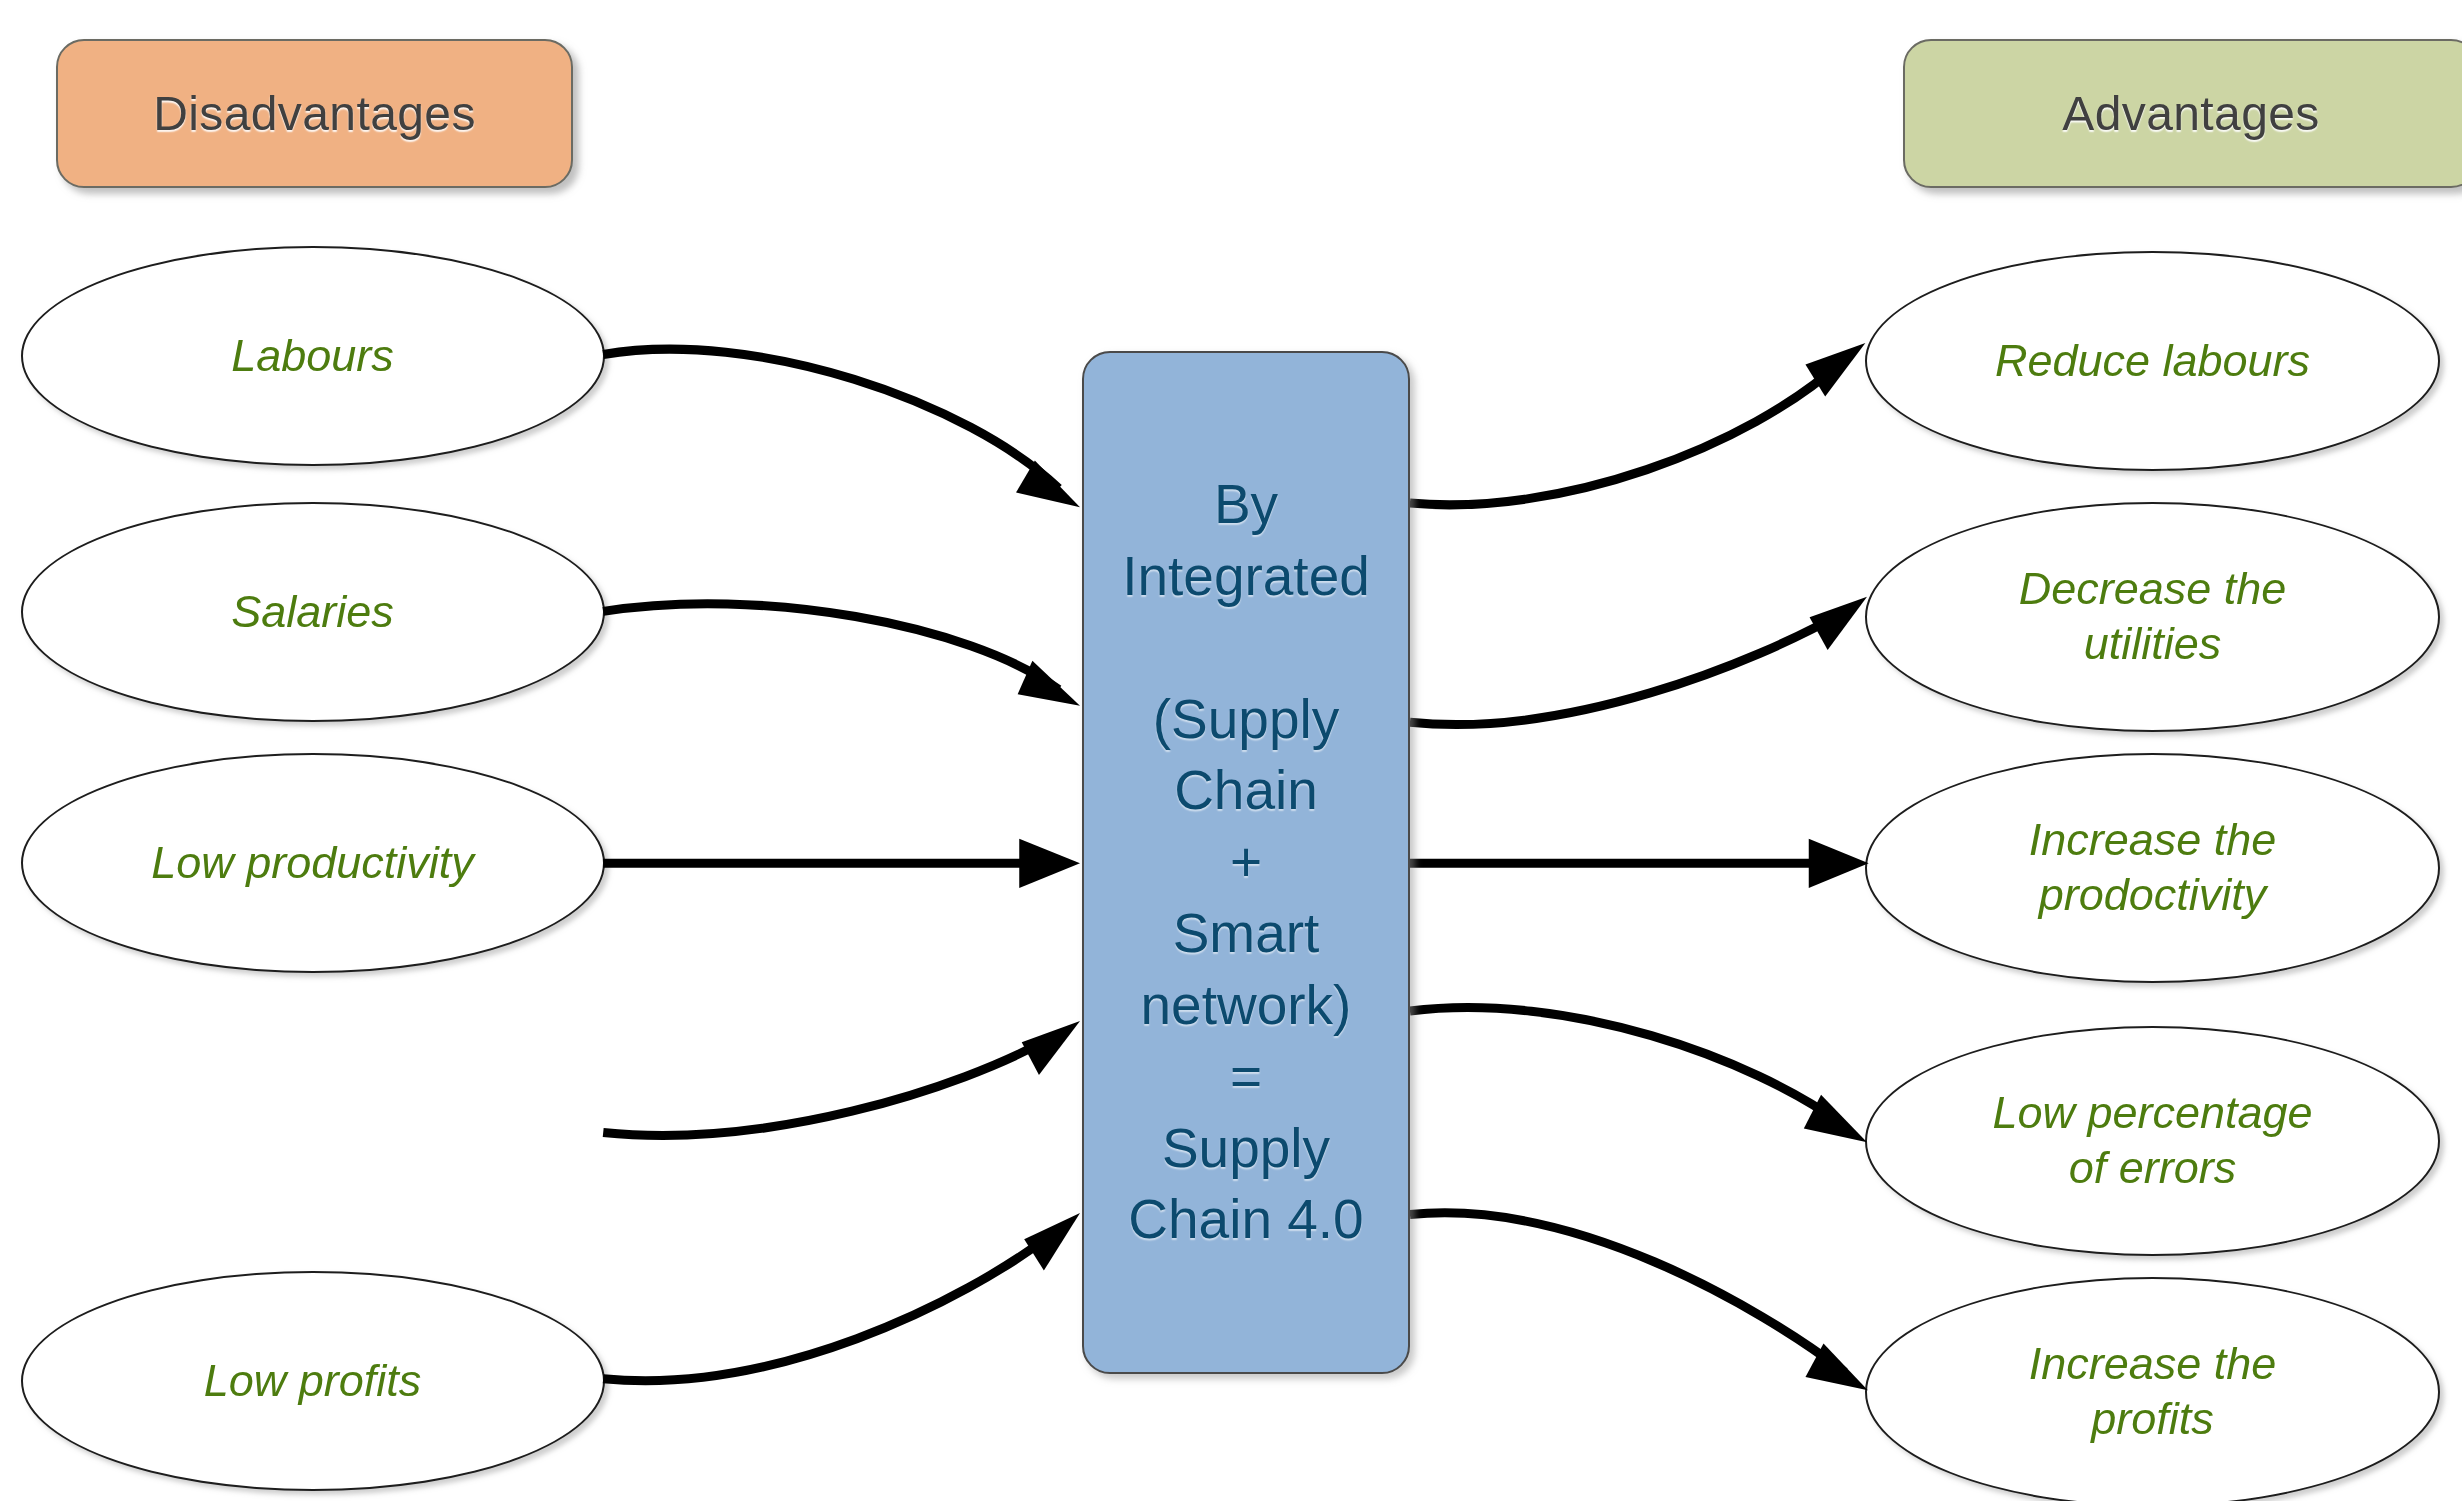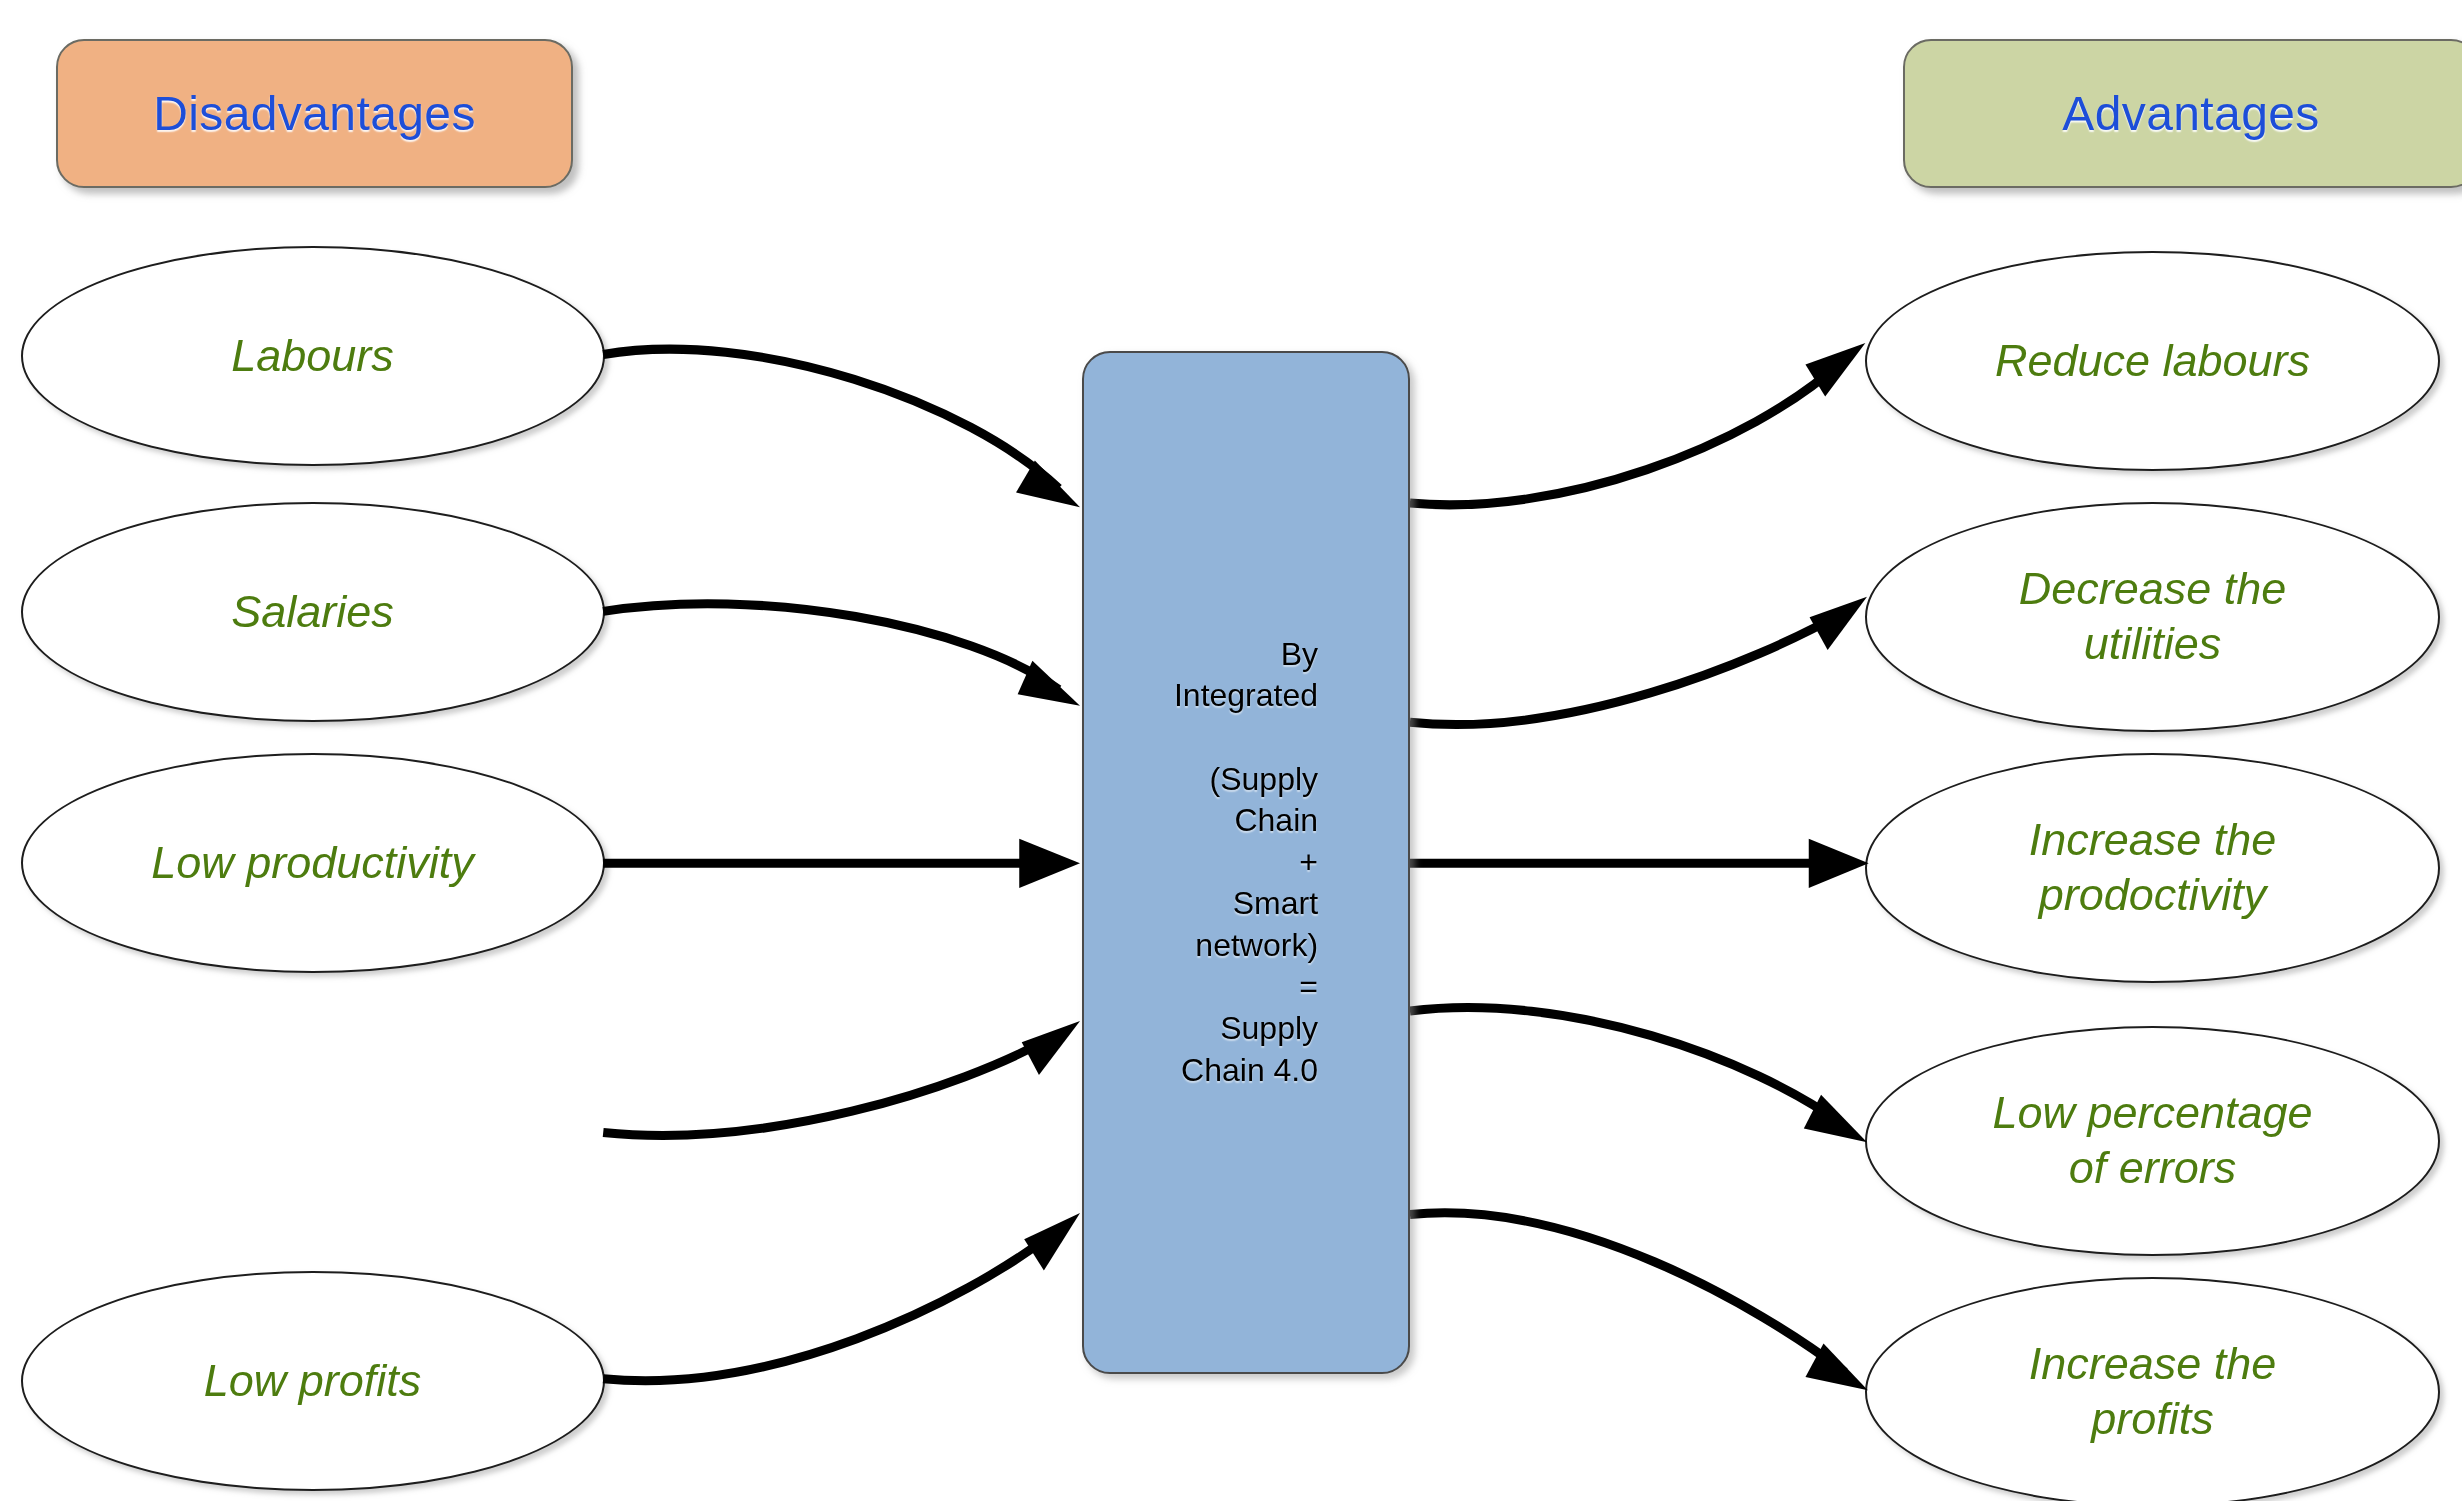--- a/index.html
+++ b/index.html
@@ -24,21 +24,21 @@
     box-sizing: border-box;
     border: 2.5px solid #6b6b63;
     border-radius: 28px;
     display: flex;
     align-items: center;
     justify-content: center;
     box-shadow: 5.7px 5.7px 7.4px rgba(140,140,140,0.55);
   }
   .header-pill .pill-label {
     font-size: 48px;
-    color: #1d4ed8;
+    color: #404040;
     letter-spacing: 0.4px;
     text-shadow: 0 1.6px 1.6px rgba(255,255,255,0.9);
     white-space: nowrap;
   }
   #pill-disadvantages {
     left: 56px;
     top: 39px;
     width: 517px;
     height: 149px;
     background: #f0b183;
@@ -85,24 +85,24 @@
     background: #92b4d9;
     border: 2.5px solid #4a4a4a;
     border-radius: 28px;
     display: flex;
     align-items: center;
     justify-content: center;
     box-shadow: 4.9px 4.9px 7.4px rgba(150,150,150,0.5);
     z-index: 3;
   }
   #center-box .center-label {
-    font-size: 32px;
+    font-size: 55px;
     line-height: 1.30;
-    color: #000000;
-    text-align: right;
+    color: #0c4a6e;
+    text-align: center;
     white-space: pre-line;
     text-shadow: 0 1.6px 1.6px rgba(255,255,255,0.55);
   }
 
   
   #arrow-layer {
     position: absolute;
     left: 0;
     top: 0;
     width: 2462px;

